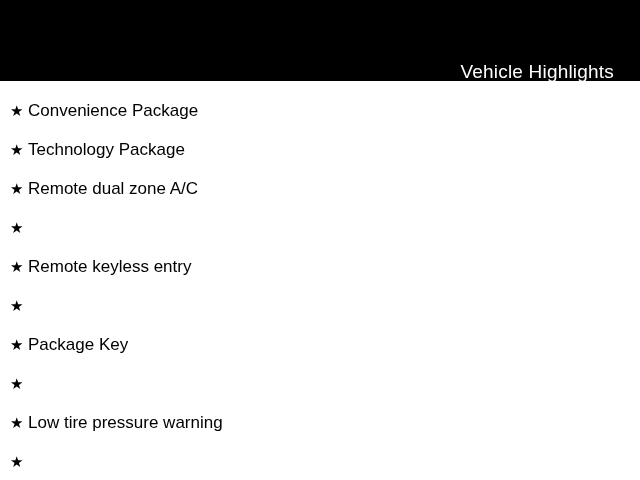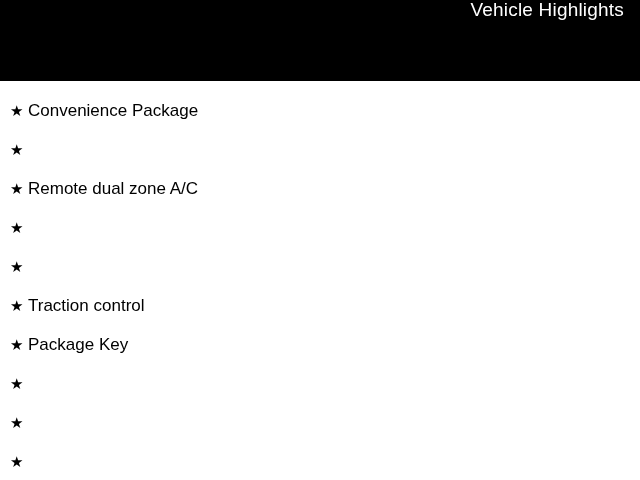--- a/index.html
+++ b/index.html
@@ -17,24 +17,24 @@
     width: 640px;
     height: 480px;
     position: relative;
     background: #ffffff;
   }
   .header-bar {
     width: 100%;
     height: 81px;
     background: #000000;
     display: flex;
-    align-items: flex-start;
+    align-items: flex-end;
     justify-content: flex-end;
     box-sizing: border-box;
-    padding-right: 16px;
+    padding-right: 26px;
   }
   .header-title {
     color: #ffffff;
     font-size: 19px;
     font-weight: 400;
     letter-spacing: 0.2px;
     line-height: 1;
   }
   .highlights-list {
     list-style: none;
@@ -73,43 +73,45 @@
     <div class="header-title">Vehicle Highlights</div>
   </div>
 
   <ul class="highlights-list">
     <li class="highlight-item">
       <span class="bullet-star">★</span>
       <span class="item-label">Convenience Package</span>
     </li>
     <li class="highlight-item">
       <span class="bullet-star">★</span>
+      <span class="item-label">Technology Package</span>
     </li>
     <li class="highlight-item">
       <span class="bullet-star">★</span>
       <span class="item-label">Remote dual zone A/C</span>
     </li>
     <li class="highlight-item">
       <span class="bullet-star">★</span>
     </li>
     <li class="highlight-item">
       <span class="bullet-star">★</span>
+      <span class="item-label">Remote keyless entry</span>
     </li>
     <li class="highlight-item">
       <span class="bullet-star">★</span>
-      <span class="item-label">Traction control</span>
     </li>
     <li class="highlight-item">
       <span class="bullet-star">★</span>
       <span class="item-label">Package Key</span>
     </li>
     <li class="highlight-item">
       <span class="bullet-star">★</span>
     </li>
     <li class="highlight-item">
       <span class="bullet-star">★</span>
+      <span class="item-label">Low tire pressure warning</span>
     </li>
     <li class="highlight-item">
       <span class="bullet-star">★</span>
     </li>
   </ul>
 
 </div>
 
 </body></html>

